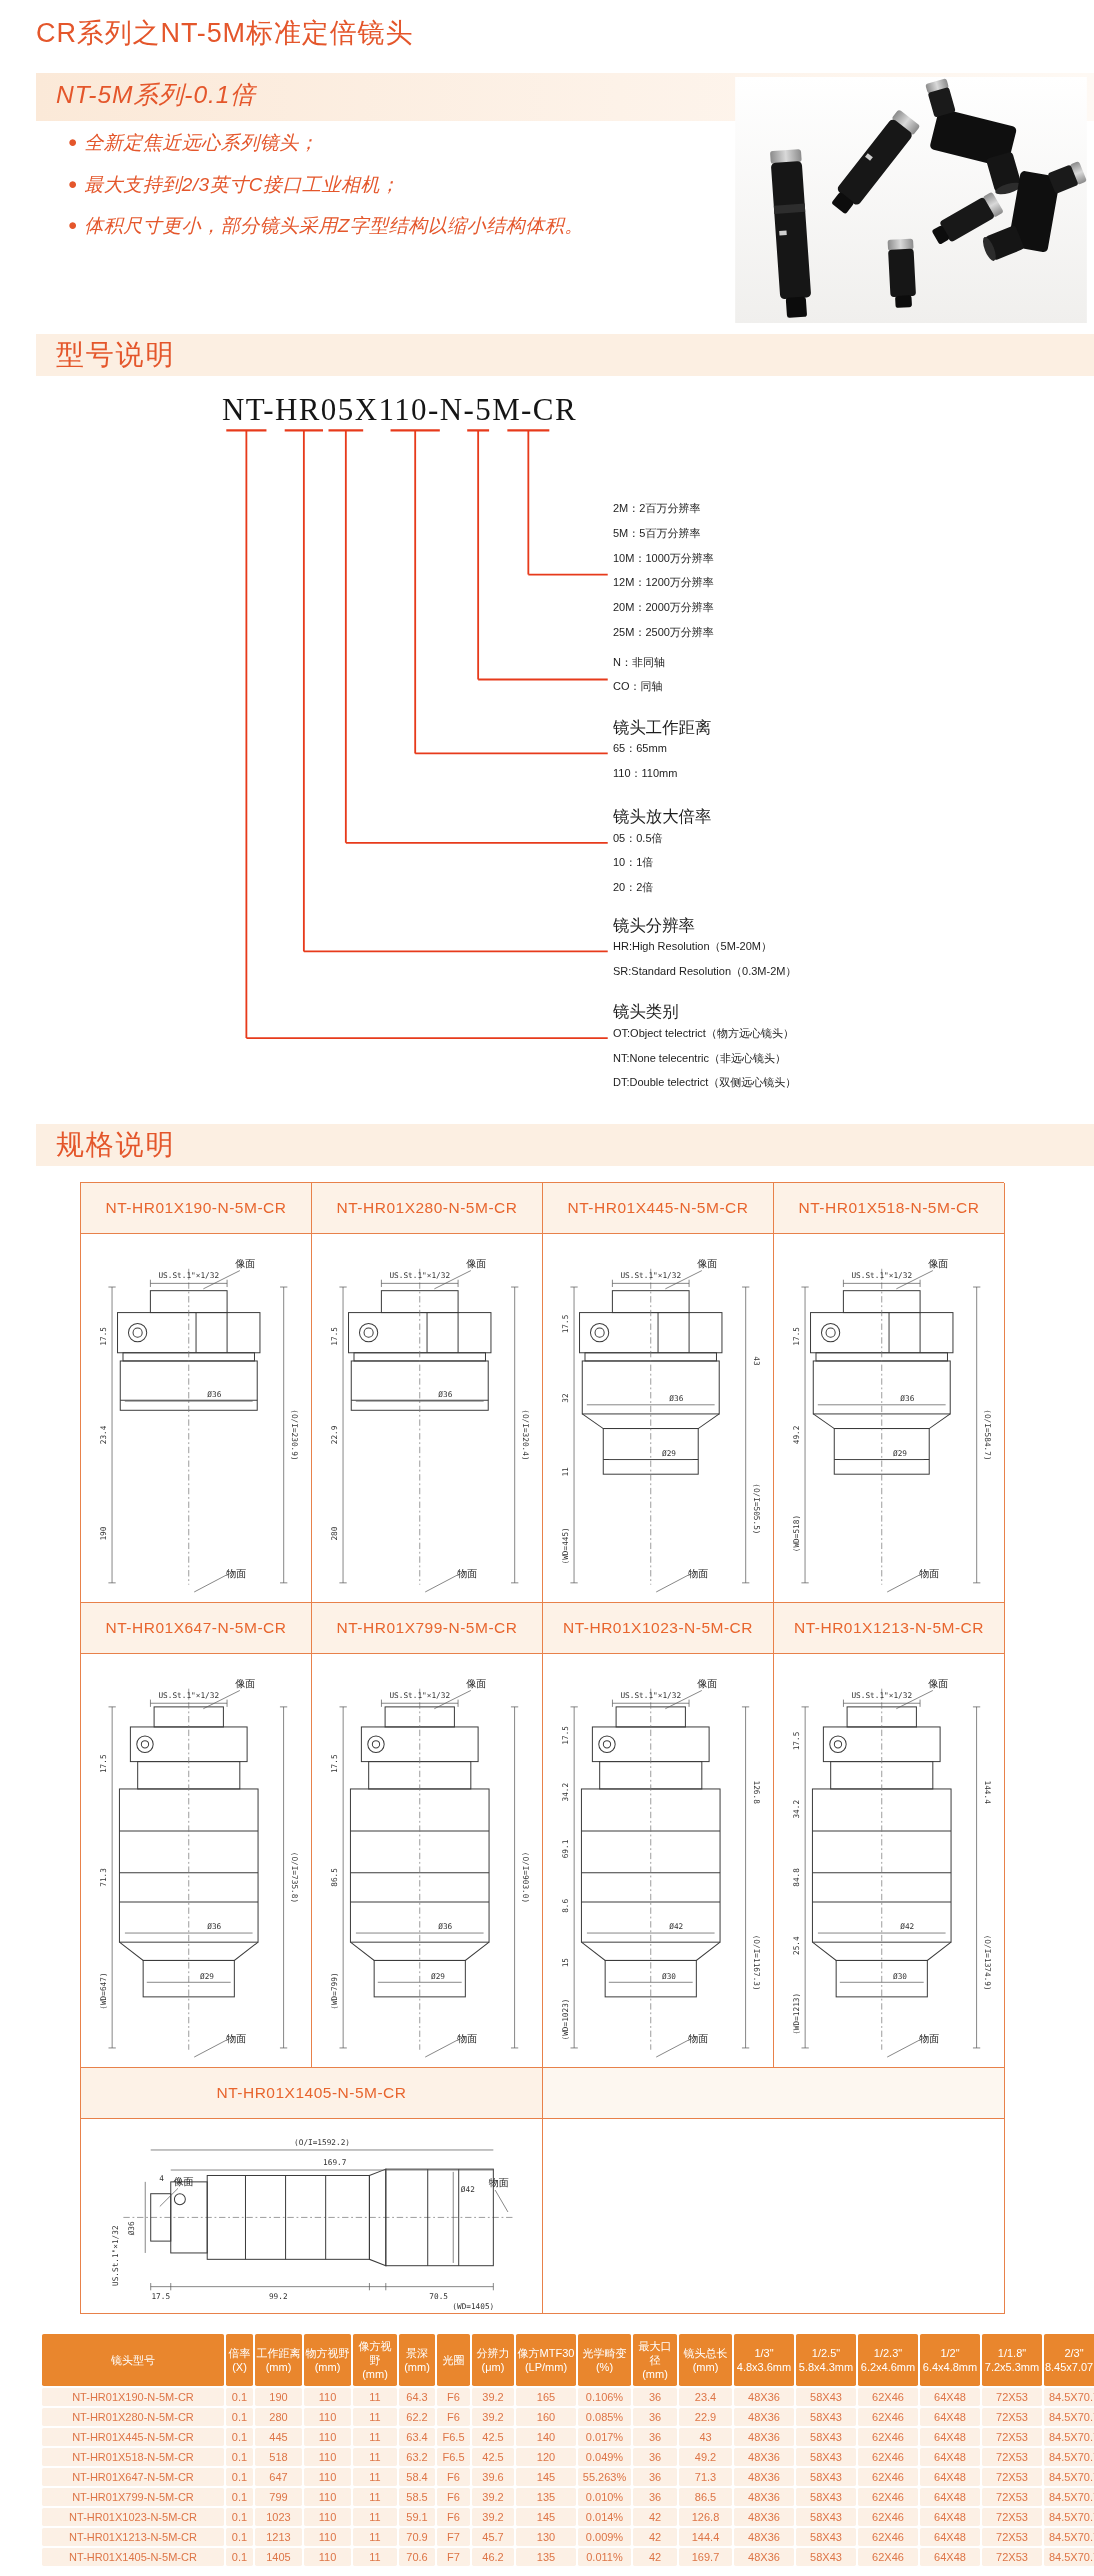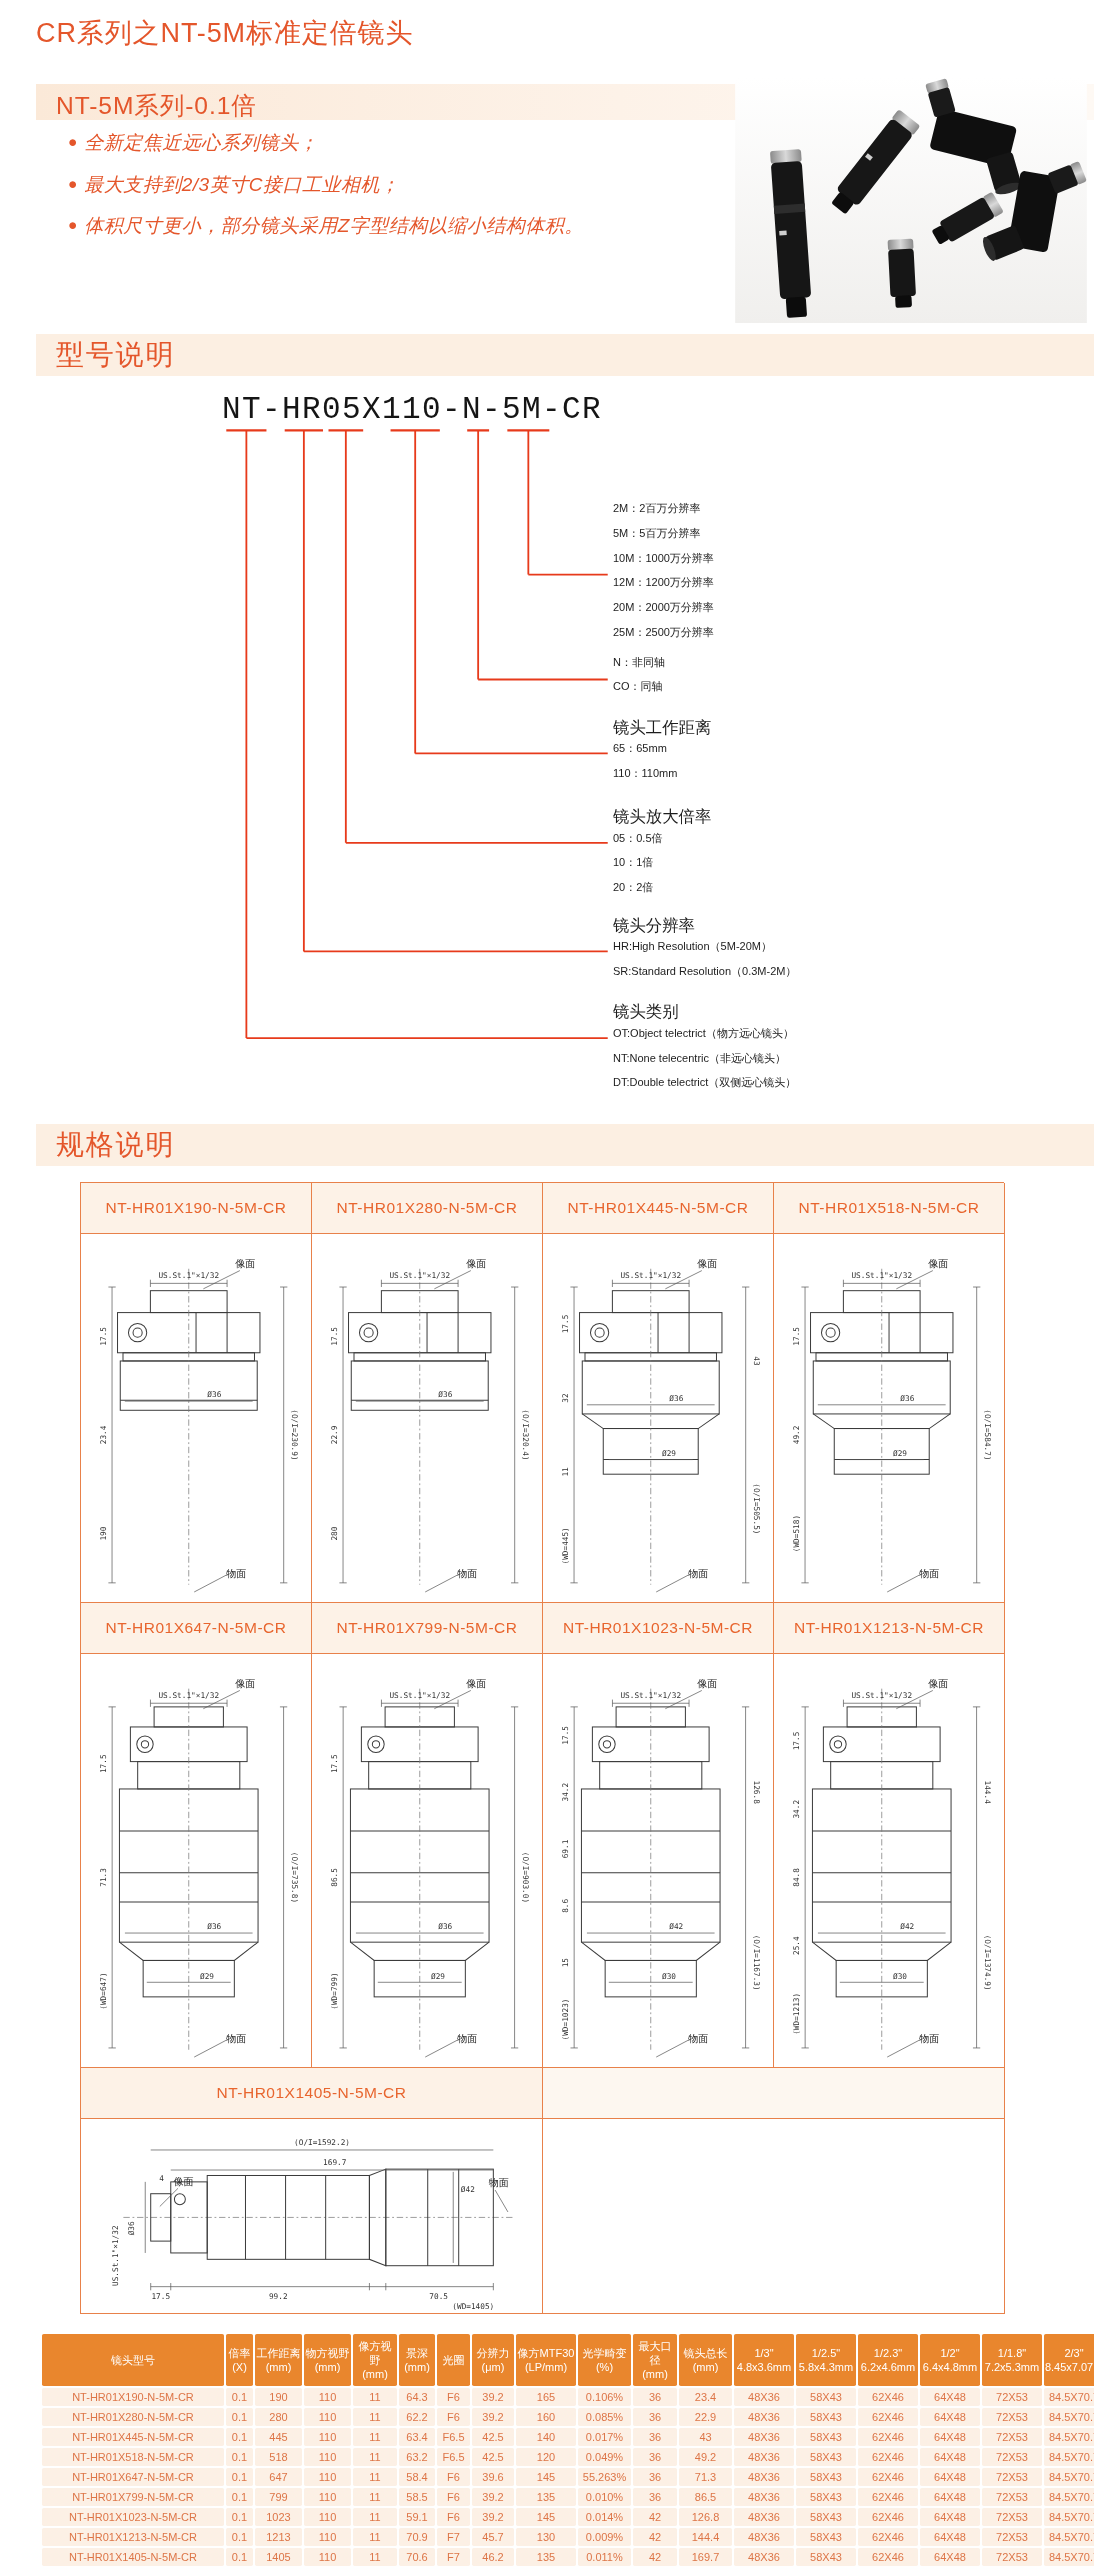--- a/index.html
+++ b/index.html
@@ -6,34 +6,34 @@
   body{width:1095px;height:2576px;position:relative;overflow:hidden;
        font-family:"Liberation Sans","DejaVu Sans",sans-serif;}
   :root{
     --accent:#e4562b; --band:#fcefe2; --redline:#e73a1b;
     --gridborder:#e8814a; --gridhdr:#fdf2e7; --tabhdr:#e9862d;
     --rowbg:#fcf0e5; --rowtext:#dd7547;
   }
   .abs{position:absolute;}
   
   .page-title{left:36px;top:14.6px;font-size:27px;font-weight:500;color:var(--accent);letter-spacing:0.9px;}
-  .banner{left:36px;top:84px;right:0;height:36px;
-          background:linear-gradient(90deg,#fbe9d8,#fdf2e8 55%,#fef9f4);}
+  .banner{left:36px;top:73px;right:0;height:48px;
+          background:linear-gradient(90deg,#fbe9d8,#fdf2e8 55%,#fef9f4);font-style:italic;}
   .banner span{display:block;padding-left:20px;line-height:44px;font-size:24.6px;color:var(--accent);letter-spacing:0.9px;}
   .features{left:68px;top:130px;width:639px;list-style:none;margin:0;padding:0;font-style:italic;}
   .features li{font-size:19px;color:var(--accent);margin-bottom:15.5px;letter-spacing:0.5px;}
   .features li::before{content:"●";font-size:15.5px;margin-right:6.4px;position:relative;top:-1.8px;}
   .photo{left:735px;top:77px;width:352px;height:246px;}
   
   .band{left:36px;right:0;height:42px;background:var(--band);}
   .band span{display:block;padding-left:20px;line-height:42px;font-size:28px;font-weight:500;color:var(--accent);letter-spacing:1.8px;}
   .band1{top:334px;} .band2{top:1124px;}
   
   .diagram{left:0;top:392px;width:1095px;height:721px;}
-  .model-code{position:absolute;left:222px;top:0;font-size:31px;font-weight:500;color:#151515;letter-spacing:1.4px;font-family:Liberation Mono, monospace;}
+  .model-code{position:absolute;left:222px;top:0;font-size:31px;font-weight:500;color:#151515;letter-spacing:1.4px;font-family:Liberation Serif, serif;}
   .dg-title{position:absolute;left:613px;font-size:16.4px;color:#1d1d1d;font-weight:500;white-space:nowrap;}
   .dg-line{position:absolute;left:613px;font-size:11px;color:#1d1d1d;white-space:nowrap;}
   
   .spec-grid{left:80px;top:1182px;width:923px;display:grid;
              grid-template-columns:repeat(4,231px);
              grid-template-rows:51px 369px 51px 414px 51px 195px;
              border-top:0.9px solid var(--gridborder);border-left:0.9px solid var(--gridborder);}
   .spec-grid>div{border-right:0.9px solid var(--gridborder);border-bottom:0.9px solid var(--gridborder);box-sizing:border-box;}
   .gcell-h{background:var(--gridhdr);display:flex;align-items:center;justify-content:center;
            font-size:15.5px;color:#e8652e;letter-spacing:0.5px;}

